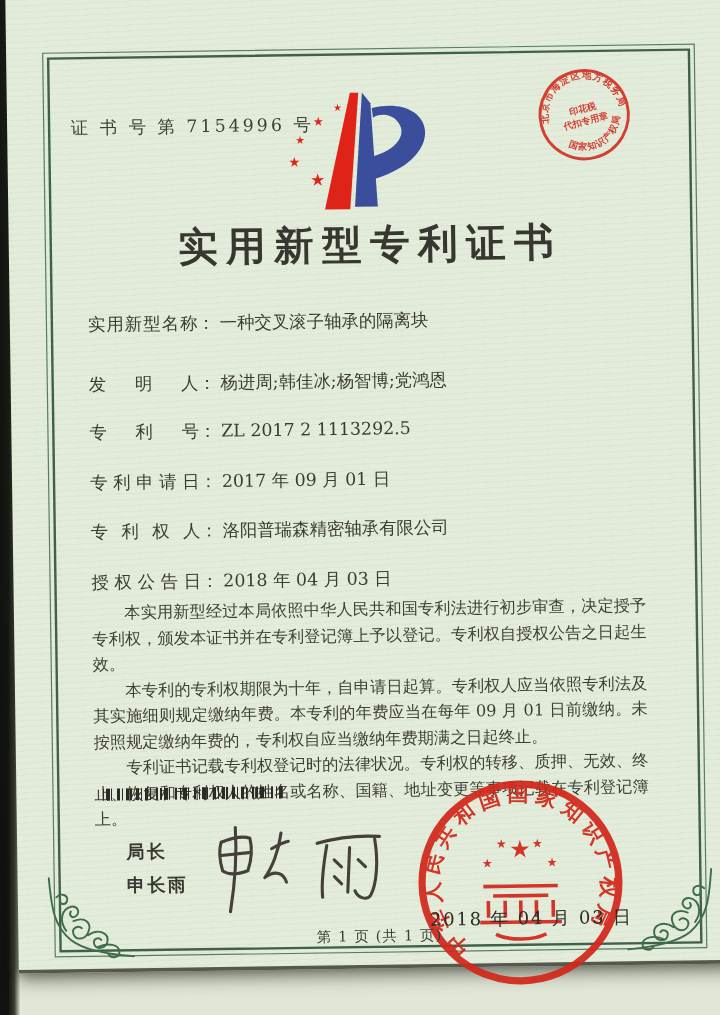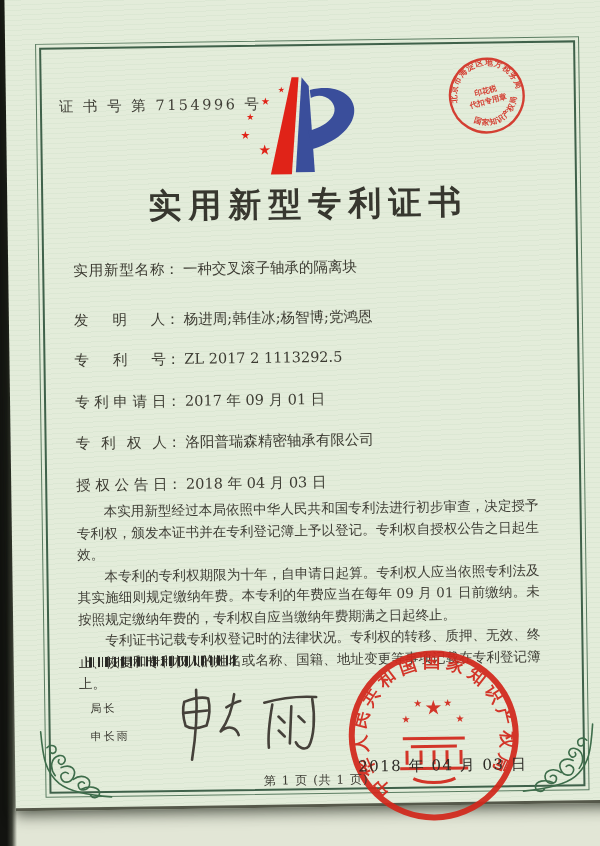--- a/index.html
+++ b/index.html
@@ -53,22 +53,22 @@
   .body-text p{margin:0;text-indent:2em;}
   .barcode{
     position:absolute;left:72px;top:668px;width:150px;height:10px;
     background:repeating-linear-gradient(90deg,
       #2a2a26 0 1px,transparent 1px 3px,
       #2a2a26 3px 6px,transparent 6px 7px,
       #2a2a26 7px 8px,transparent 8px 12px,
       #2a2a26 12px 14px,transparent 14px 16px);
   }
   .issuer-title,.issuer-name{
-    position:absolute;left:76px;font-size:11px;color:#3a3931;letter-spacing:2px;
-    font-family:"DejaVu Sans","Liberation Sans",sans-serif;font-weight:400;
+    position:absolute;left:91px;font-size:15px;color:#3a3931;letter-spacing:2px;
+    font-family:"DejaVu Sans","Liberation Sans",sans-serif;font-weight:700;
   }
   .issuer-title{top:712px}
   .issuer-name{top:740px}
   .signature{position:absolute;left:158px;top:694px;width:180px;height:85px;}
   .main-seal{position:absolute;left:330px;top:662px;width:178px;height:178px;opacity:.93;}
   .seal-date{
     position:absolute;left:343px;top:772px;z-index:5;
     font-size:15px;letter-spacing:1.5px;color:#2c2b26;font-weight:500;
     font-family:"DejaVu Serif","Liberation Serif",serif;
   }

